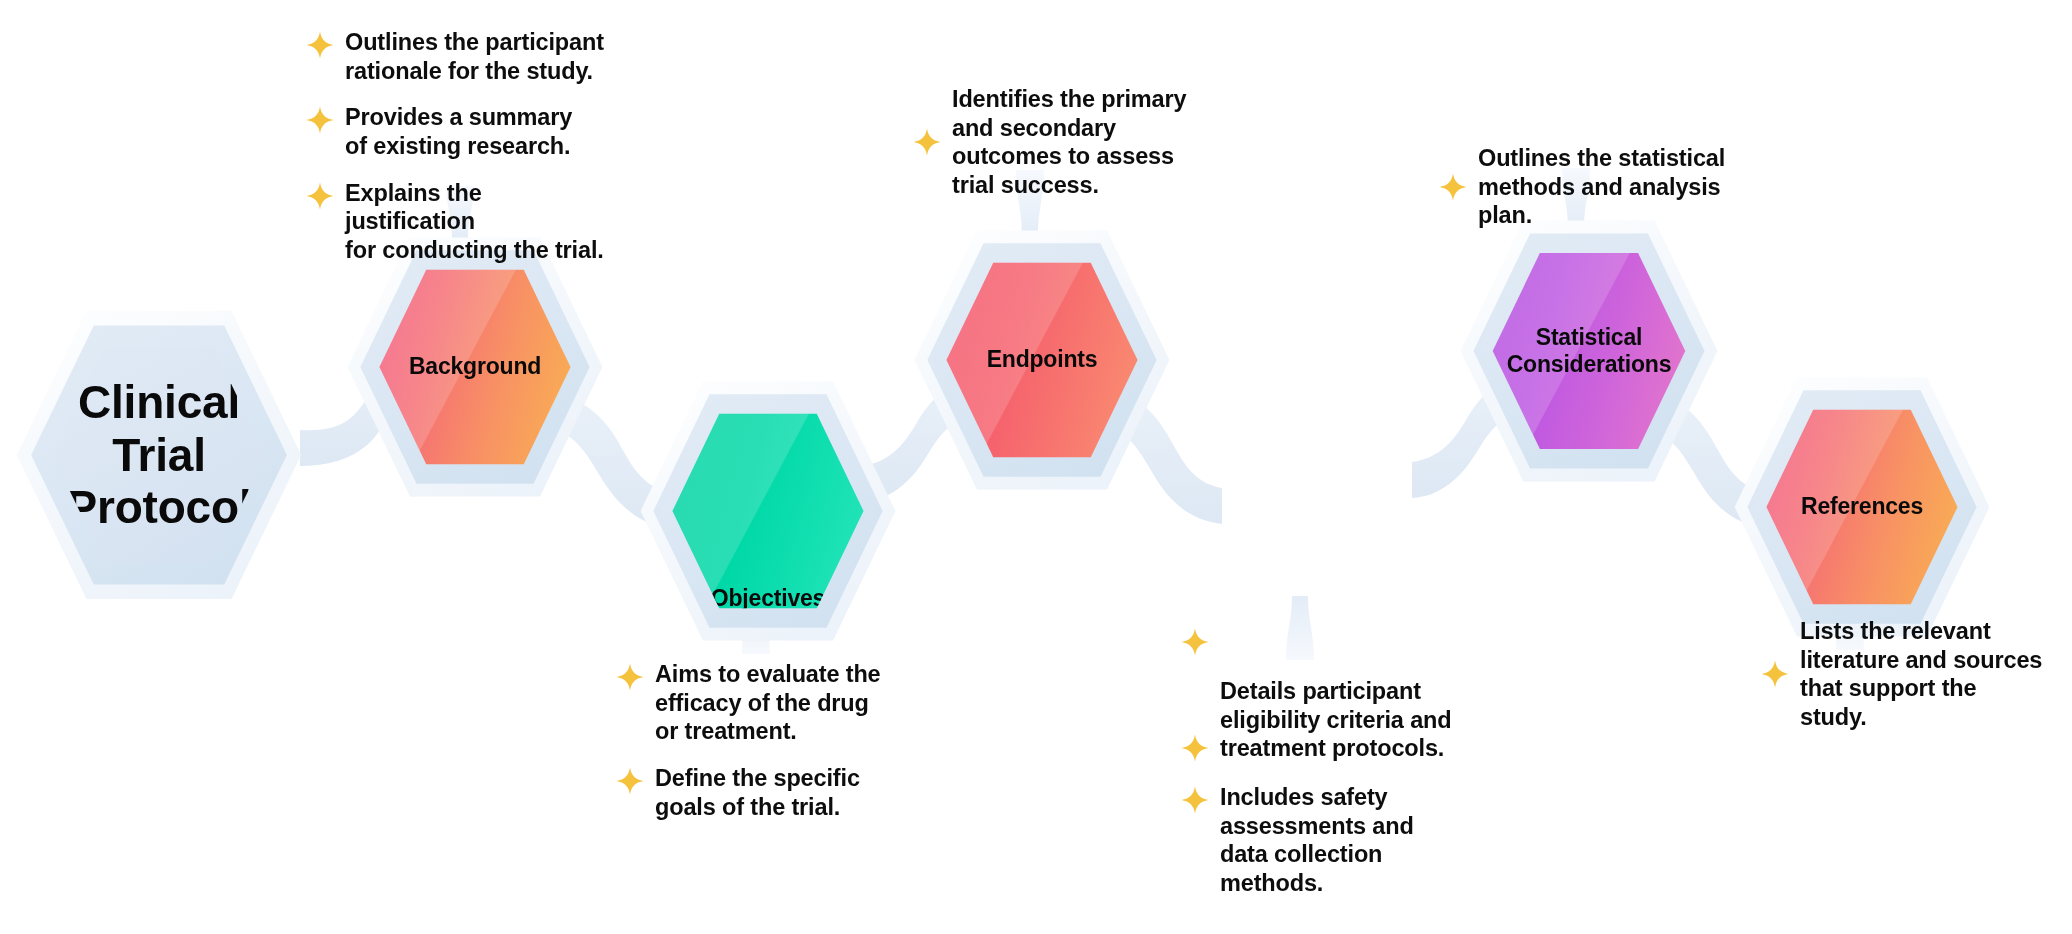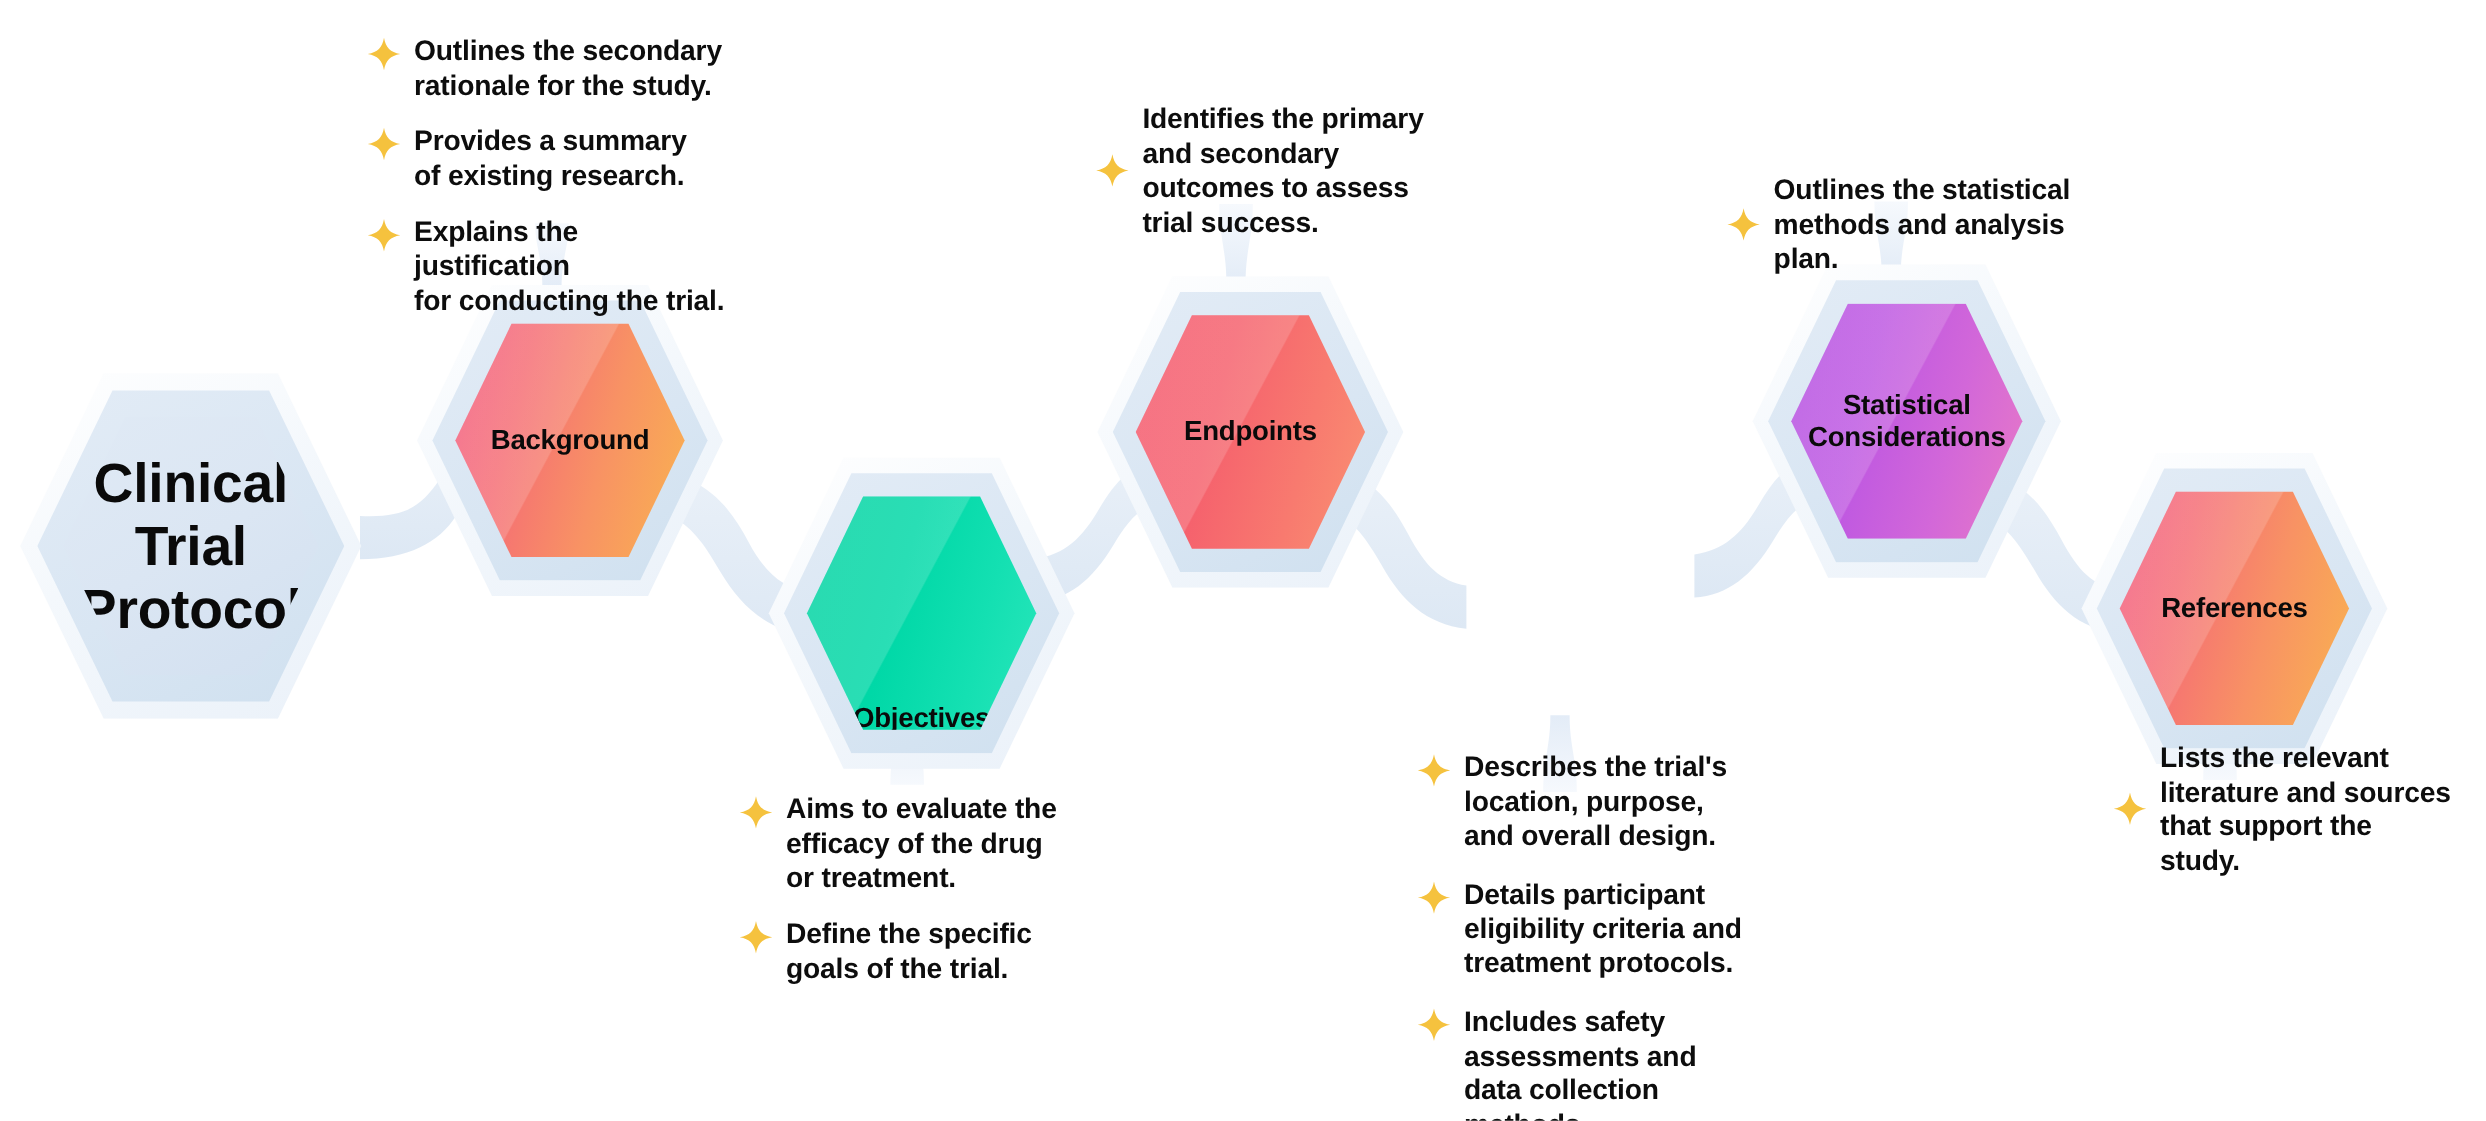--- a/index.html
+++ b/index.html
@@ -188,21 +188,21 @@
     <div class="hex-inner" style="background:linear-gradient(105deg,#f2577f 0%,#f56f74 30%,#f89264 62%,#f9b44f 100%);">
       <span class="hex-label small">Background</span>
     </div>
   </div>
 
   <div class="bullets" style="left:305px; top:28px; width:300px;">
     <div class="bullet">
       <svg class="spark" viewBox="0 0 40 40">
         <path d="M20 2 C22 13 27 18 38 20 C27 22 22 27 20 38 C18 27 13 22 2 20 C13 18 18 13 20 2 Z" fill="#F5C23E"></path>
       </svg>
-      <span class="bullet-text">Outlines the secondary
+      <span class="bullet-text">Outlines the participant
 rationale for the study.</span>
     </div>
     <div class="bullet">
       <svg class="spark" viewBox="0 0 40 40">
         <path d="M20 2 C22 13 27 18 38 20 C27 22 22 27 20 38 C18 27 13 22 2 20 C13 18 18 13 20 2 Z" fill="#F5C23E"></path>
       </svg>
       <span class="bullet-text">Provides a summary
 of existing research.</span>
     </div>
     <div class="bullet">
@@ -259,25 +259,22 @@
 trial success.</span>
     </div>
   </div>
 
 
   <div class="bullets" style="left:1180px; top:625px; width:300px;">
     <div class="bullet">
       <svg class="spark" viewBox="0 0 40 40">
         <path d="M20 2 C22 13 27 18 38 20 C27 22 22 27 20 38 C18 27 13 22 2 20 C13 18 18 13 20 2 Z" fill="#F5C23E"></path>
       </svg>
-      <span class="bullet-text">Describes the trial's
-location, purpose,
-and overall design.</span>
-    </div>
-    <div class="bullet" style="margin-top:20px;">
+    </div>
+    <div class="bullet" style="margin-top:20px;align-items:flex-end;">
       <svg class="spark" viewBox="0 0 40 40">
         <path d="M20 2 C22 13 27 18 38 20 C27 22 22 27 20 38 C18 27 13 22 2 20 C13 18 18 13 20 2 Z" fill="#F5C23E"></path>
       </svg>
       <span class="bullet-text">Details participant
 eligibility criteria and
 treatment protocols.</span>
     </div>
     <div class="bullet" style="margin-top:20px;">
       <svg class="spark" viewBox="0 0 40 40">
         <path d="M20 2 C22 13 27 18 38 20 C27 22 22 27 20 38 C18 27 13 22 2 20 C13 18 18 13 20 2 Z" fill="#F5C23E"></path>

